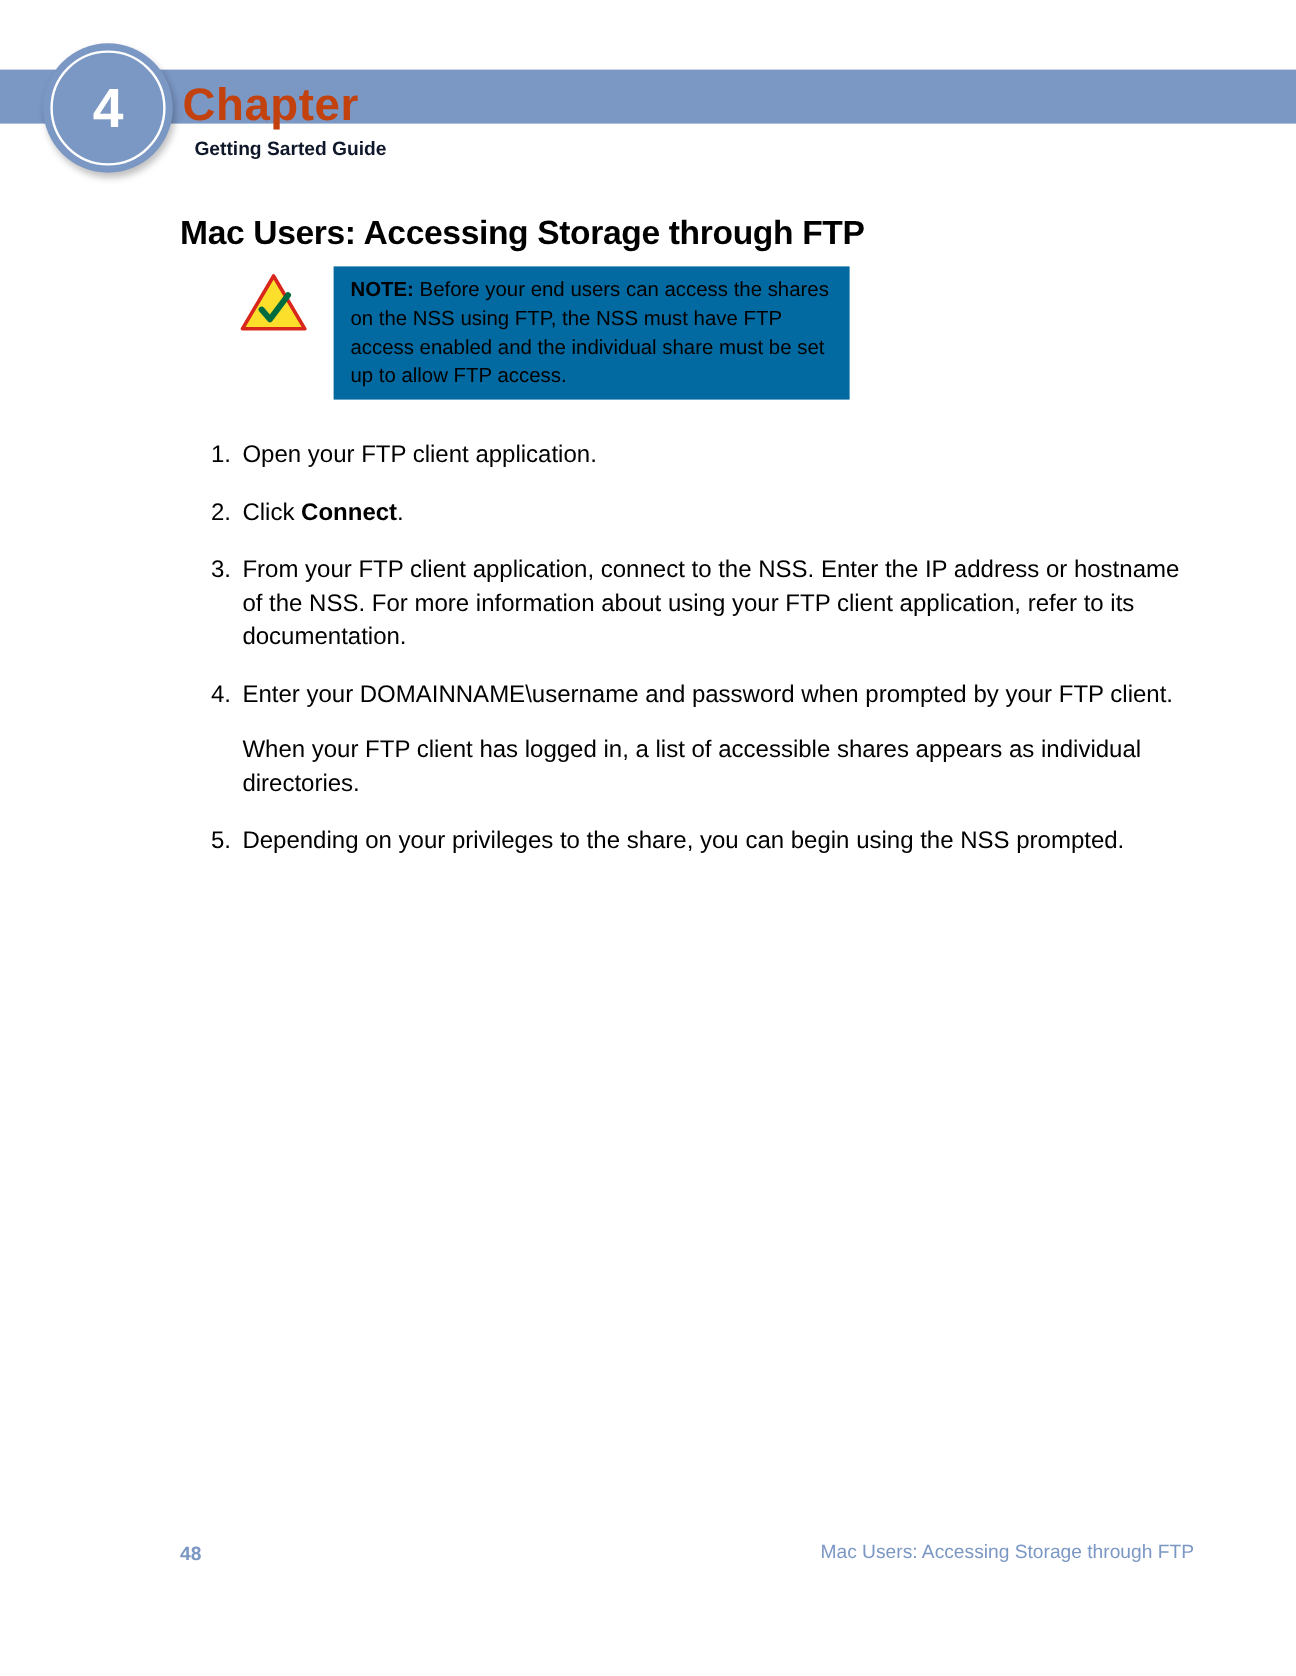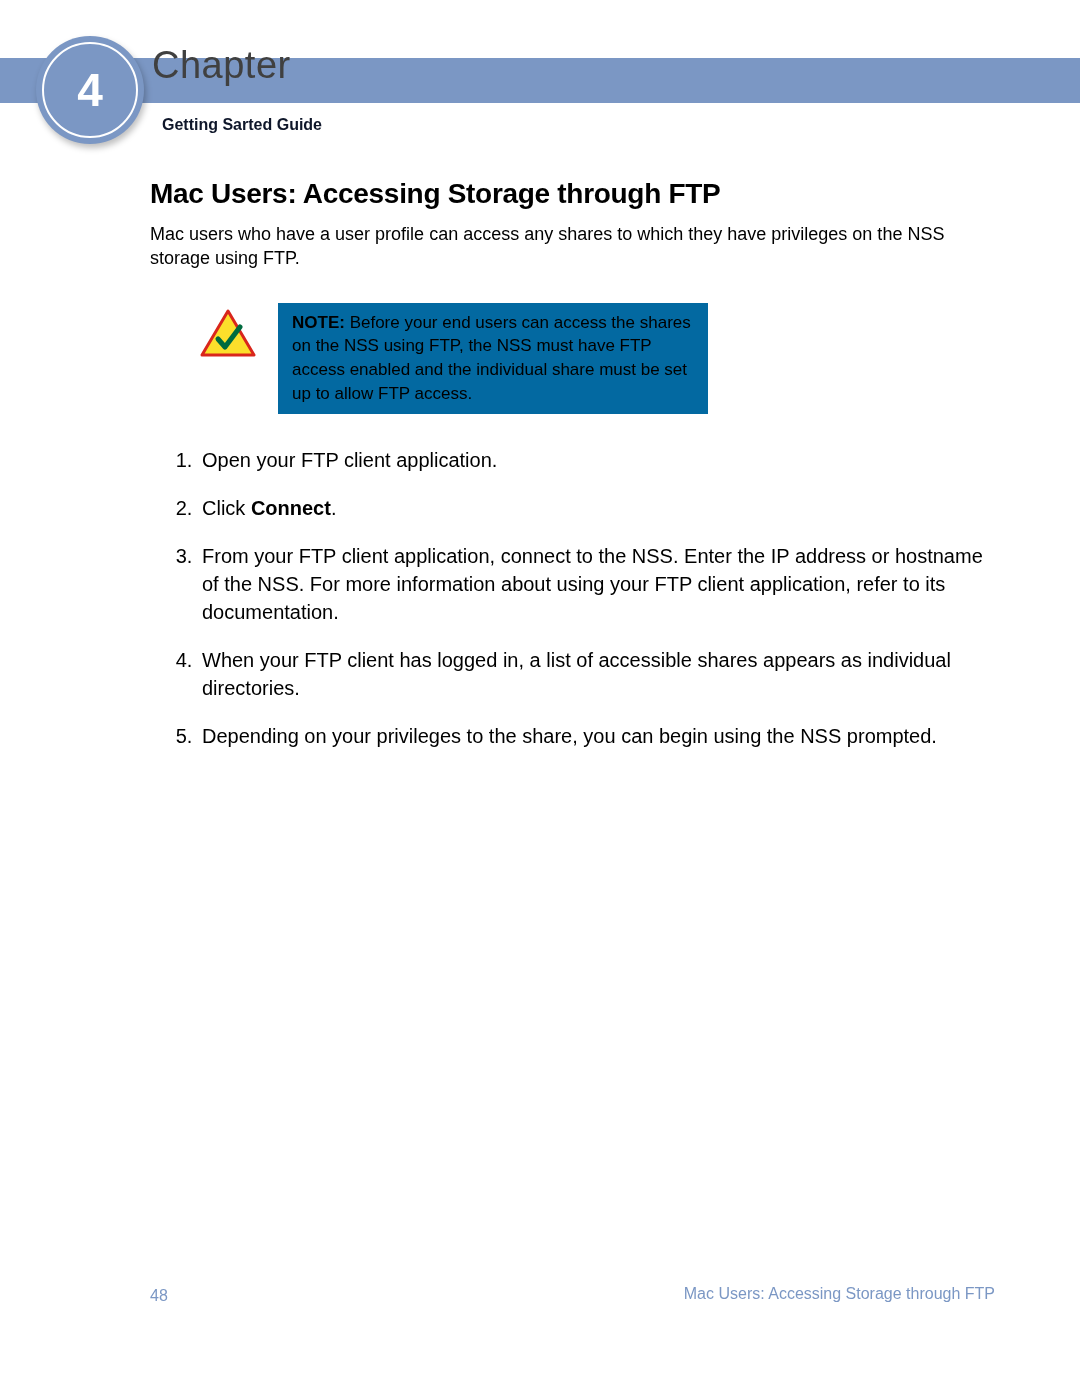--- a/index.html
+++ b/index.html
@@ -47,25 +47,25 @@
       align-items: center;
       justify-content: center;
     }
     .chapter-number {
       color: #fff;
       font-size: 46px;
       font-weight: bold;
     }
     .chapter-label {
       position: absolute;
-      top: 44px;
+      top: 67px;
       left: 152px;
-      color: #404040;
+      color: #c2410c;
       font-size: 38px;
-      font-weight: 400;
+      font-weight: 700;
       letter-spacing: 0.5px;
       z-index: 4;
     }
     .guide-label {
       position: absolute;
       top: 116px;
       left: 162px;
       color: #0f172a;
       font-size: 16px;
       font-weight: bold;
@@ -129,40 +129,39 @@
       position: absolute;
       bottom: 92px;
       left: 150px;
       right: 85px;
       display: flex;
       justify-content: space-between;
       align-items: flex-end;
       color: #7B97C4;
       font-size: 16px;
     }
-    .footer-left { font-weight: normal; }
+    .footer-left { font-weight: bold; }
     .footer-right { text-align: right; line-height: 1.4; }
   </style>
 </head>
 <body>
 
 <div class="header-bar"></div>
 
 <div class="chapter-circle">
   <div class="chapter-circle-inner">
     <span class="chapter-number">4</span>
   </div>
 </div>
 
 <div class="chapter-label">Chapter</div>
 <div class="guide-label">Getting Sarted Guide</div>
 
 <div class="content">
   <h1 class="section-title">Mac Users: Accessing Storage through FTP</h1>
-  <p class="intro-para">Mac users who have a user profile can access any shares to which they have privileges on the NSS storage using FTP.</p>
 
   <div class="note-block">
     <span class="note-icon">
       <svg viewBox="0 0 56 50" width="56" height="50">
         <polygon points="28,2 54,46 2,46" fill="#FCDF2B" stroke="#D9261C" stroke-width="3" stroke-linejoin="round"></polygon>
         <path d="M18 30 L25 38 L40 18" fill="none" stroke="#006B3F" stroke-width="5" stroke-linecap="round" stroke-linejoin="round"></path>
       </svg>
     </span>
     <div class="note-text">
       <strong>NOTE:</strong>
@@ -171,20 +170,21 @@
   </div>
 
 
   <ol class="steps">
     <li>Open your FTP client application.</li>
     <li>
       <span>Click </span><strong>Connect</strong><span>.</span>
     </li>
     <li>From your FTP client application, connect to the NSS. Enter the IP address or hostname of the NSS. For more information about using your FTP client application, refer to its documentation.</li>
     <li>
+      <span>Enter your DOMAINNAME\username and password when prompted by your FTP client.</span>
       <div class="step-extra">When your FTP client has logged in, a list of accessible shares appears as individual directories.</div>
     </li>
     <li>Depending on your privileges to the share, you can begin using the NSS prompted.</li>
   </ol>
 </div>
 
 <div class="footer">
   <div class="footer-left">48</div>
   <div class="footer-right">
     <div>Mac Users: Accessing Storage through FTP</div>

